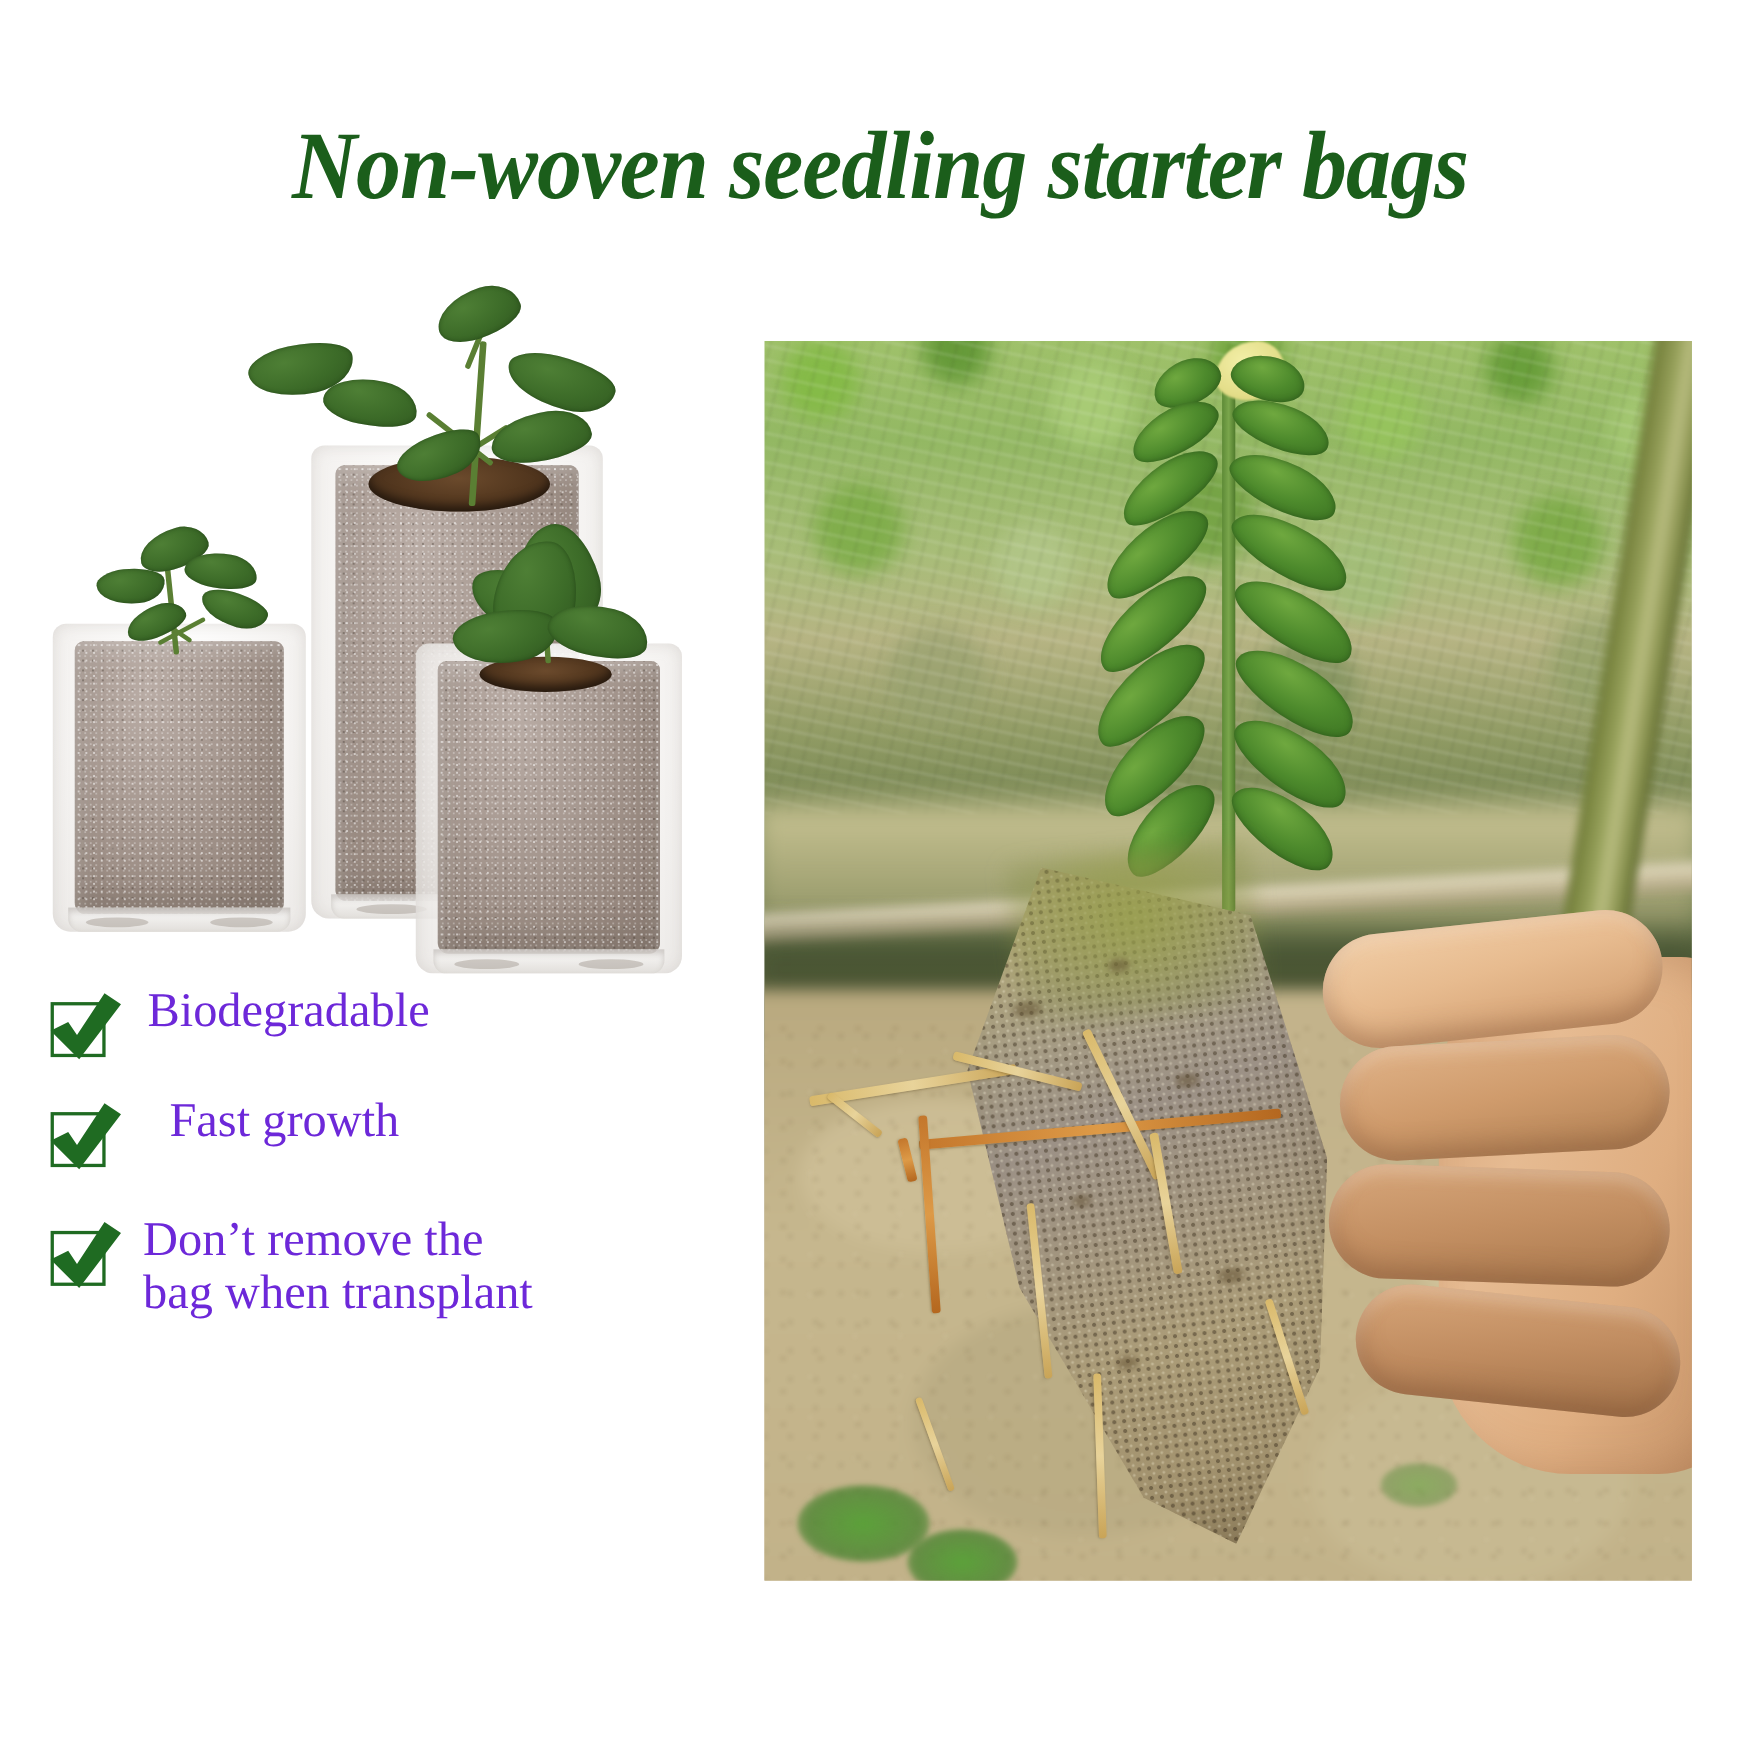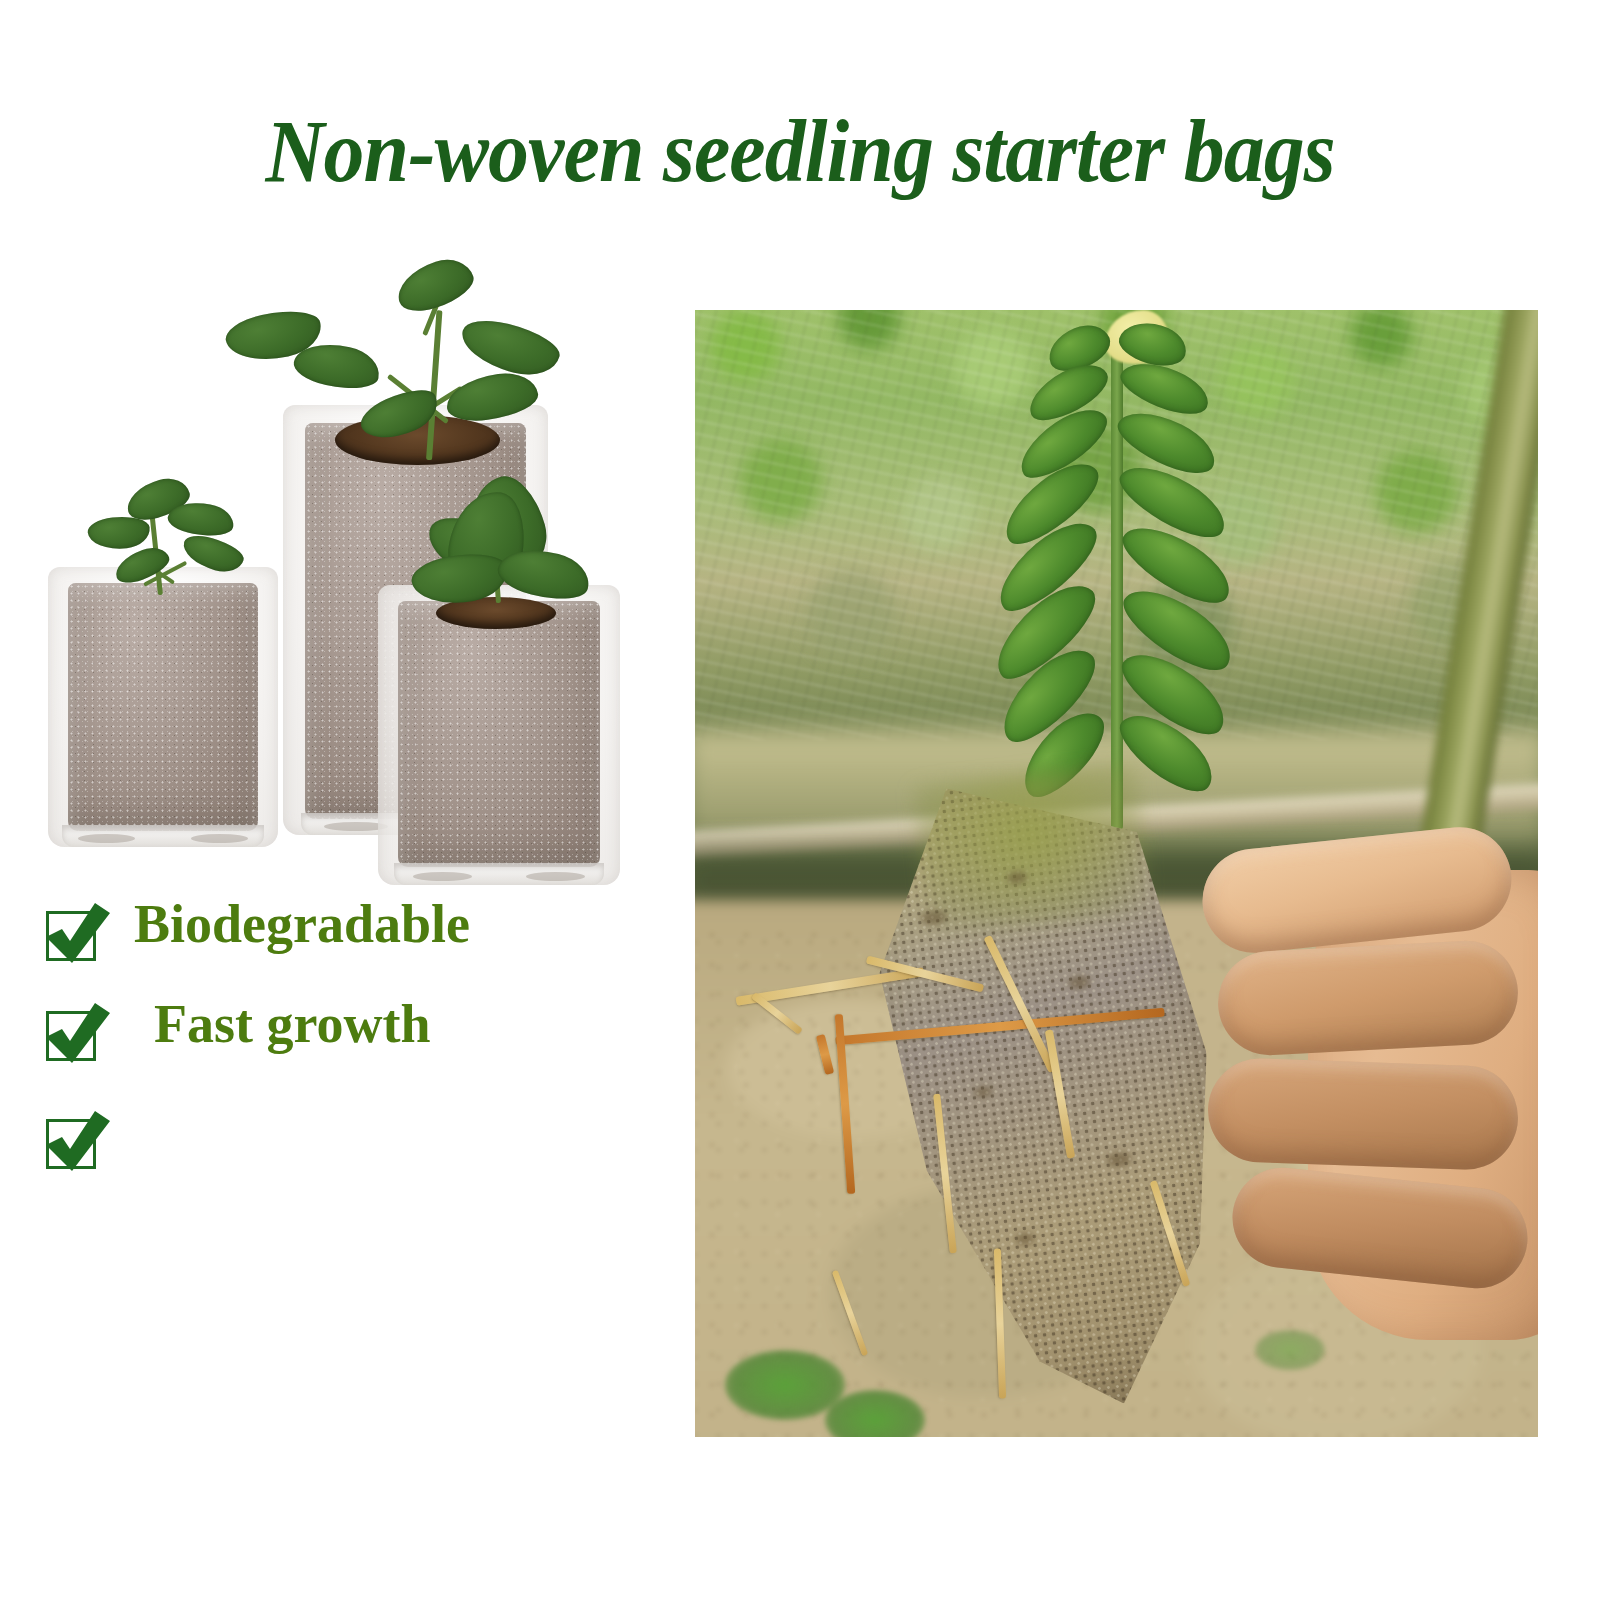--- a/index.html
+++ b/index.html
@@ -399,24 +399,24 @@
   }
   .checkbox svg {
     position: absolute;
     left: 0;
     top: 0;
     width: 72px;
     height: 66px;
     overflow: visible;
   }
   .feature-text {
-    color: #4d7c0f;
+    color: #6d28d9;
     font-family: "Liberation Serif", "DejaVu Serif", serif;
-    font-weight: bold;
-    font-size: 54px;
+    font-weight: normal;
+    font-size: 44px;
     line-height: 1.08;
     white-space: pre-line;
   }
   #feature-0 .feature-text { margin-left: 36px; }
   #feature-1 .feature-text { margin-left: 56px; }
   #feature-2 .feature-text { margin-left: 40px; }
   #feature-3 .feature-text { margin-left: 32px; }
 
   #feature-1 { margin-bottom: 44px; }
   #feature-2 { margin-bottom: 38px; }
@@ -584,17 +584,19 @@
     </div>
 
 
     <div class="feature" id="feature-3">
       <div class="checkbox">
         <div class="box"></div>
         <svg viewBox="0 0 72 66" aria-hidden="true">
           <path d="M6 36 L22 28 L30 40 L55 2 L70 12 L32 62 Z" fill="#1f6b22"></path>
         </svg>
       </div>
+      <div class="feature-text">Don’t remove the
+bag when transplant</div>
     </div>
 
   </div>
 
 </div>
 
 </body></html>

